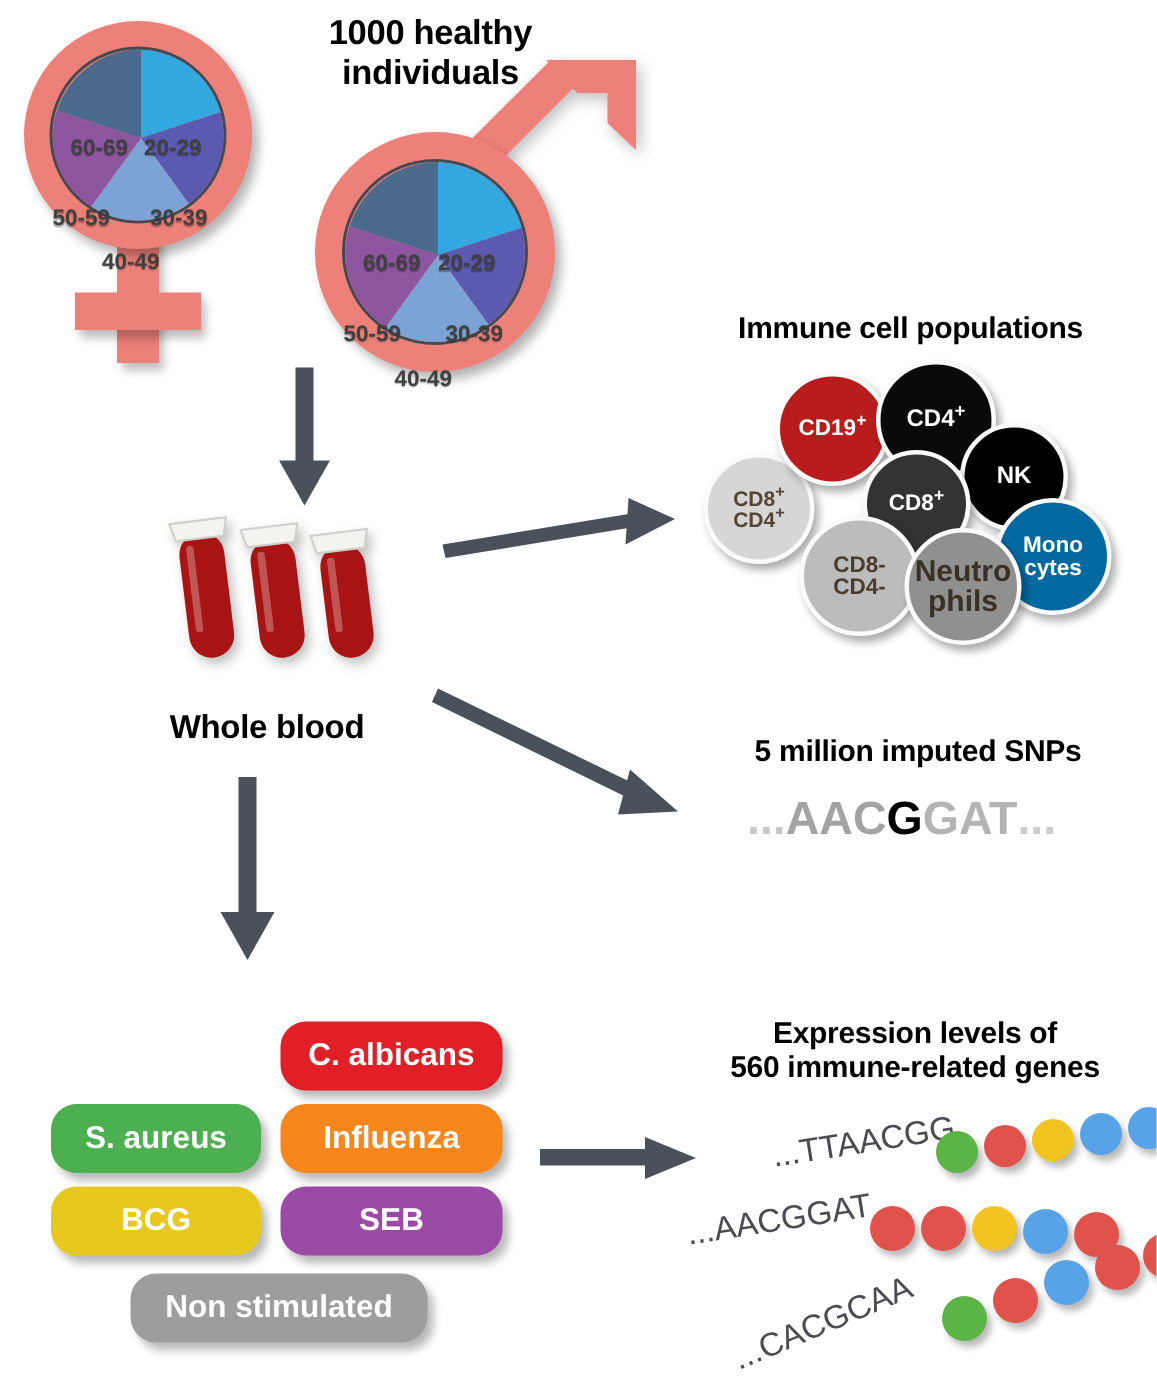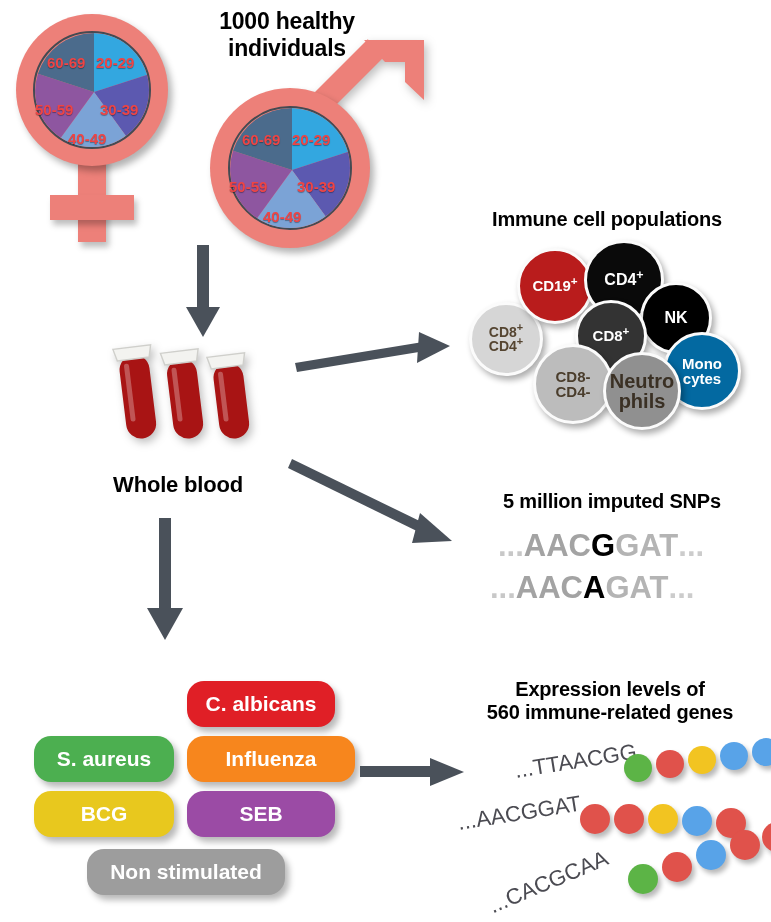--- a/index.html
+++ b/index.html
@@ -14,22 +14,22 @@
   .hd{position:absolute;font-weight:bold;color:#000;text-align:center;line-height:1.16;
       letter-spacing:-0.2px;}
 
   
   .sym{position:absolute;}
   .ring{position:absolute;border-radius:50%;background:#ED8079;
         box-shadow:4px 5px 7px rgba(0,0,0,.30);}
   .pie-wrap{position:absolute;border-radius:50%;overflow:hidden;
         border:2px solid #444a52;box-sizing:border-box;}
   .bar{position:absolute;background:#ED8079;box-shadow:3px 5px 6px rgba(0,0,0,.26);}
-  .agelbl{position:absolute;color:#ef4444;font-weight:bold;white-space:nowrap;
-          text-shadow:0 1px 1px rgba(0,0,0,.35);}
+  .agelbl{position:absolute;color:#404040;font-weight:bold;white-space:nowrap;
+          text-shadow:0 1px 1px rgba(0,0,0,.35);margin-top:36px;}
 
   
   .arrowsvg{position:absolute;overflow:visible;}
 
   
   .cell{position:absolute;border-radius:50%;display:flex;align-items:center;
         justify-content:center;text-align:center;font-weight:bold;
         border:3px solid #fbfbfb;box-sizing:border-box;
         box-shadow:3px 4px 6px rgba(0,0,0,.33);line-height:1.02;}
   .cell sup{font-size:.78em;vertical-align:super;line-height:0;}
@@ -203,31 +203,28 @@
       <span>Neutro<br>phils</span>
     </div>
   </div>
 
   <div class="hd" style="left:462px;top:490px;width:300px;font-size:20px;">5 million imputed SNPs</div>
 
   <div class="snprow" style="left:498px;top:528px;font-size:31px;color:#a9a9a9;">
     <span style="color:#c8c8c8;">...</span><span style="color:#a3a3a3;">AAC</span><span style="color:#000;">G</span><span style="color:#b4b4b4;">GAT</span><span style="color:#cccccc;">...</span>
   </div>
 
-  <div class="snprow" style="left:490px;top:570px;font-size:31px;color:#a9a9a9;">
-    <span style="color:#c8c8c8;">...</span><span style="color:#a3a3a3;">AAC</span><span style="color:#000;">A</span><span style="color:#b4b4b4;">GAT</span><span style="color:#cccccc;">...</span>
-  </div>
 
   <div class="pill" style="left:187px;top:681px;width:148px;height:46px;background:#E01F26;font-size:21px;">
     <span>C. albicans</span>
   </div>
   <div class="pill" style="left:34px;top:736px;width:140px;height:46px;background:#4CAF50;font-size:21px;">
     <span>S. aureus</span>
   </div>
-  <div class="pill" style="left:187px;top:736px;width:168px;height:46px;background:#F7861D;font-size:21px;">
+  <div class="pill" style="left:187px;top:736px;width:148px;height:46px;background:#F7861D;font-size:21px;">
     <span>Influenza</span>
   </div>
   <div class="pill" style="left:34px;top:791px;width:140px;height:46px;background:#E8C81E;font-size:21px;">
     <span>BCG</span>
   </div>
   <div class="pill" style="left:187px;top:791px;width:148px;height:46px;background:#9B4BA5;font-size:21px;">
     <span>SEB</span>
   </div>
   <div class="pill" style="left:87px;top:849px;width:198px;height:46px;background:#9D9D9D;font-size:21px;">
     <span>Non stimulated</span>

